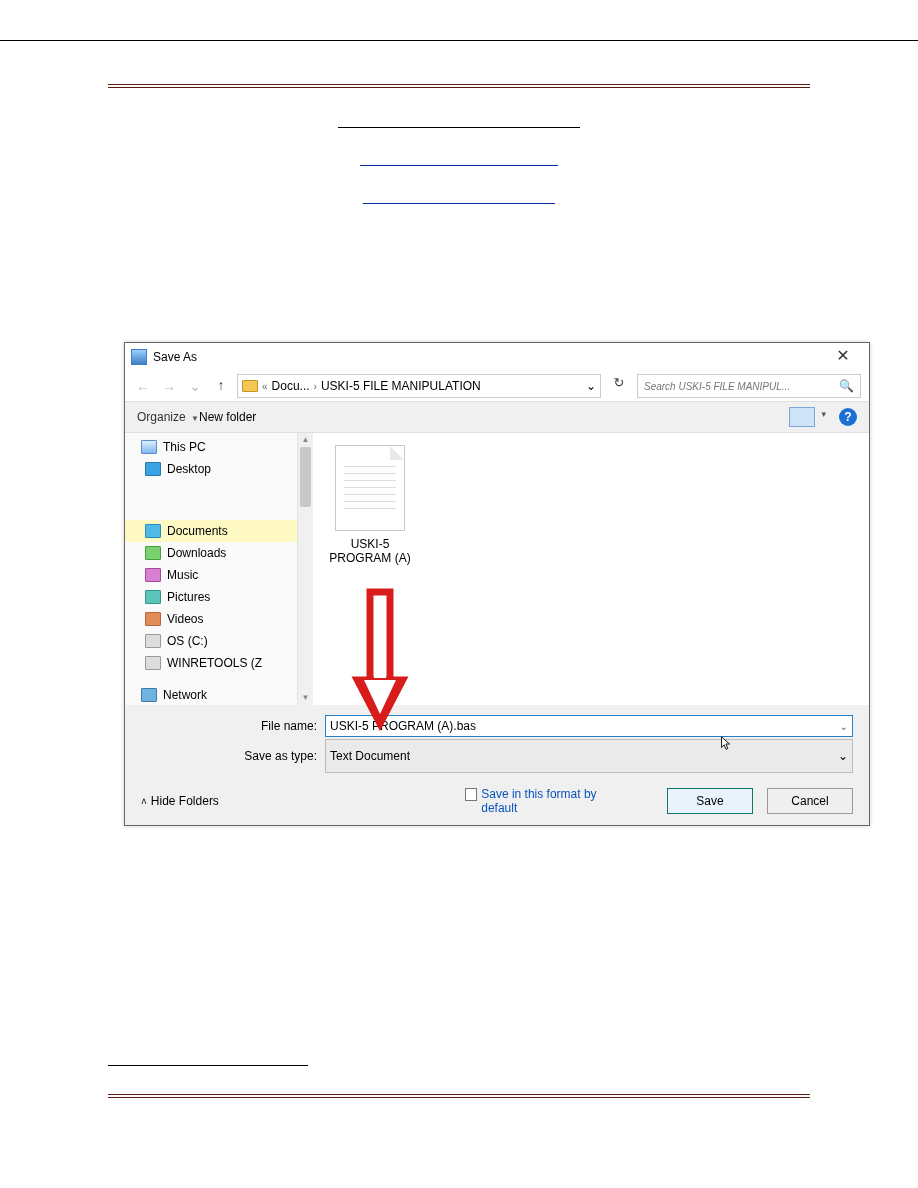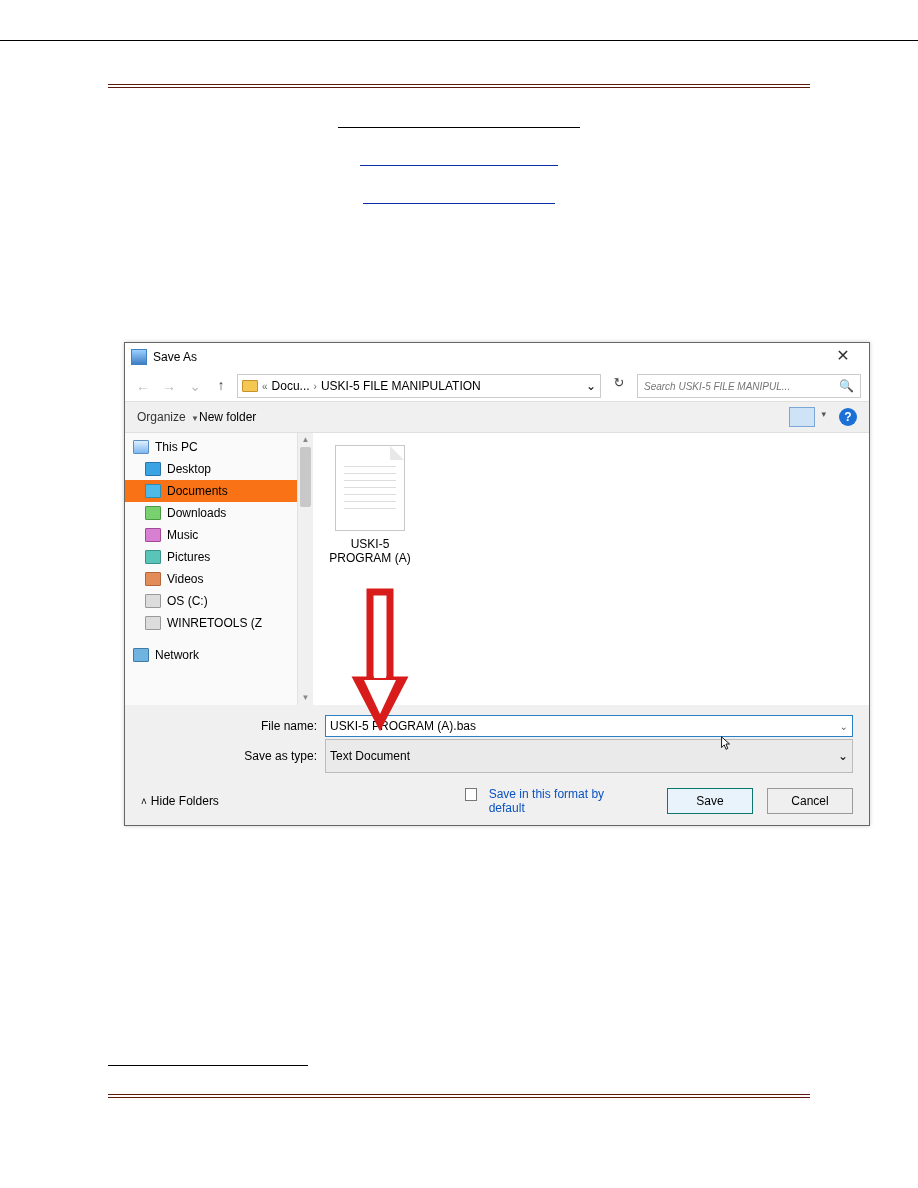--- a/index.html
+++ b/index.html
@@ -214,22 +214,22 @@
   }
   .scrollbar-v .arr.top { top: 0; }
   .scrollbar-v .arr.bot { bottom: 0; }
   .tree-item {
     height: 22px;
     display: flex; align-items: center;
     padding-left: 20px;
     gap: 6px;
     font-size: 12px;
   }
-  .tree-item.root { padding-left: 8px; font-weight: normal; }
-  .tree-item.sel { background: #f97316; }
+  .tree-item.root { padding-left: 16px; font-weight: normal; }
+  .tree-item.sel { background: #fef9c3; margin-top: 40px; }
   .tree-ico {
     width: 16px; height: 14px;
     display: inline-block;
     border-radius: 1px;
   }
   .ico-pc { background: linear-gradient(#dfefff,#7fb7ef); border: 1px solid #5a8ec4; }
   .ico-desktop { background: #3aa3e3; border: 1px solid #2676a9; }
   .ico-docs-hl { background: #4fbae7; border: 1px solid #2a8db6; }
   .ico-dl { background: #78d06e; border: 1px solid #4a9a42; }
   .ico-music { background: #d97fd2; border: 1px solid #a04a9a; }
@@ -327,21 +327,21 @@
     background: #f0f0f0;
     height: 48px;
     display: flex; align-items: center;
     padding: 0 16px;
     gap: 14px;
   }
   .hide-folders { font-size: 12px; display: flex; align-items: center; gap: 4px; }
   .hide-folders .chev-up { font-size: 10px; }
   .default-chk {
     display: flex; align-items: flex-start;
-    gap: 12px; color: #0a52c0;
+    gap: 4px; color: #0a52c0;
     font-size: 12px; max-width: 160px;
     line-height: 14px;
   }
   .default-chk .box {
     width: 13px; height: 13px;
     border: 1px solid #777;
     background: #fff;
     margin-top: 1px;
   }
   .btn {

